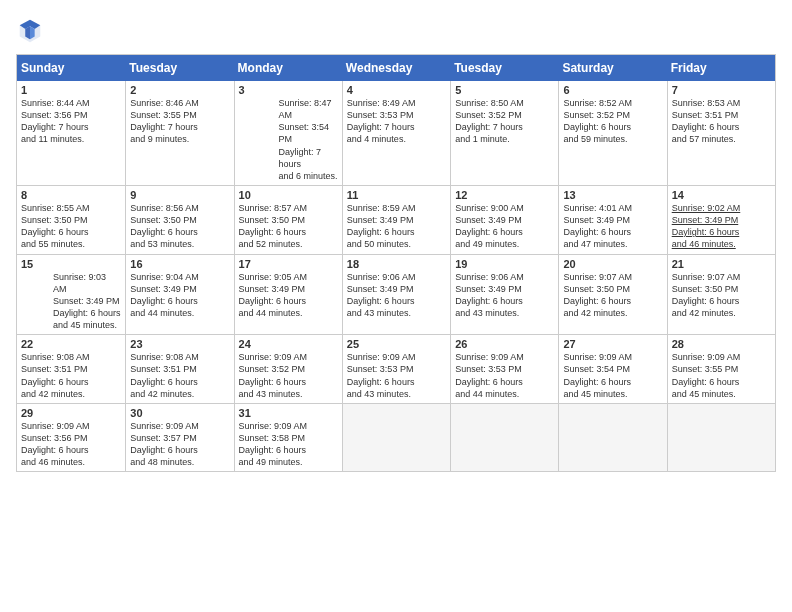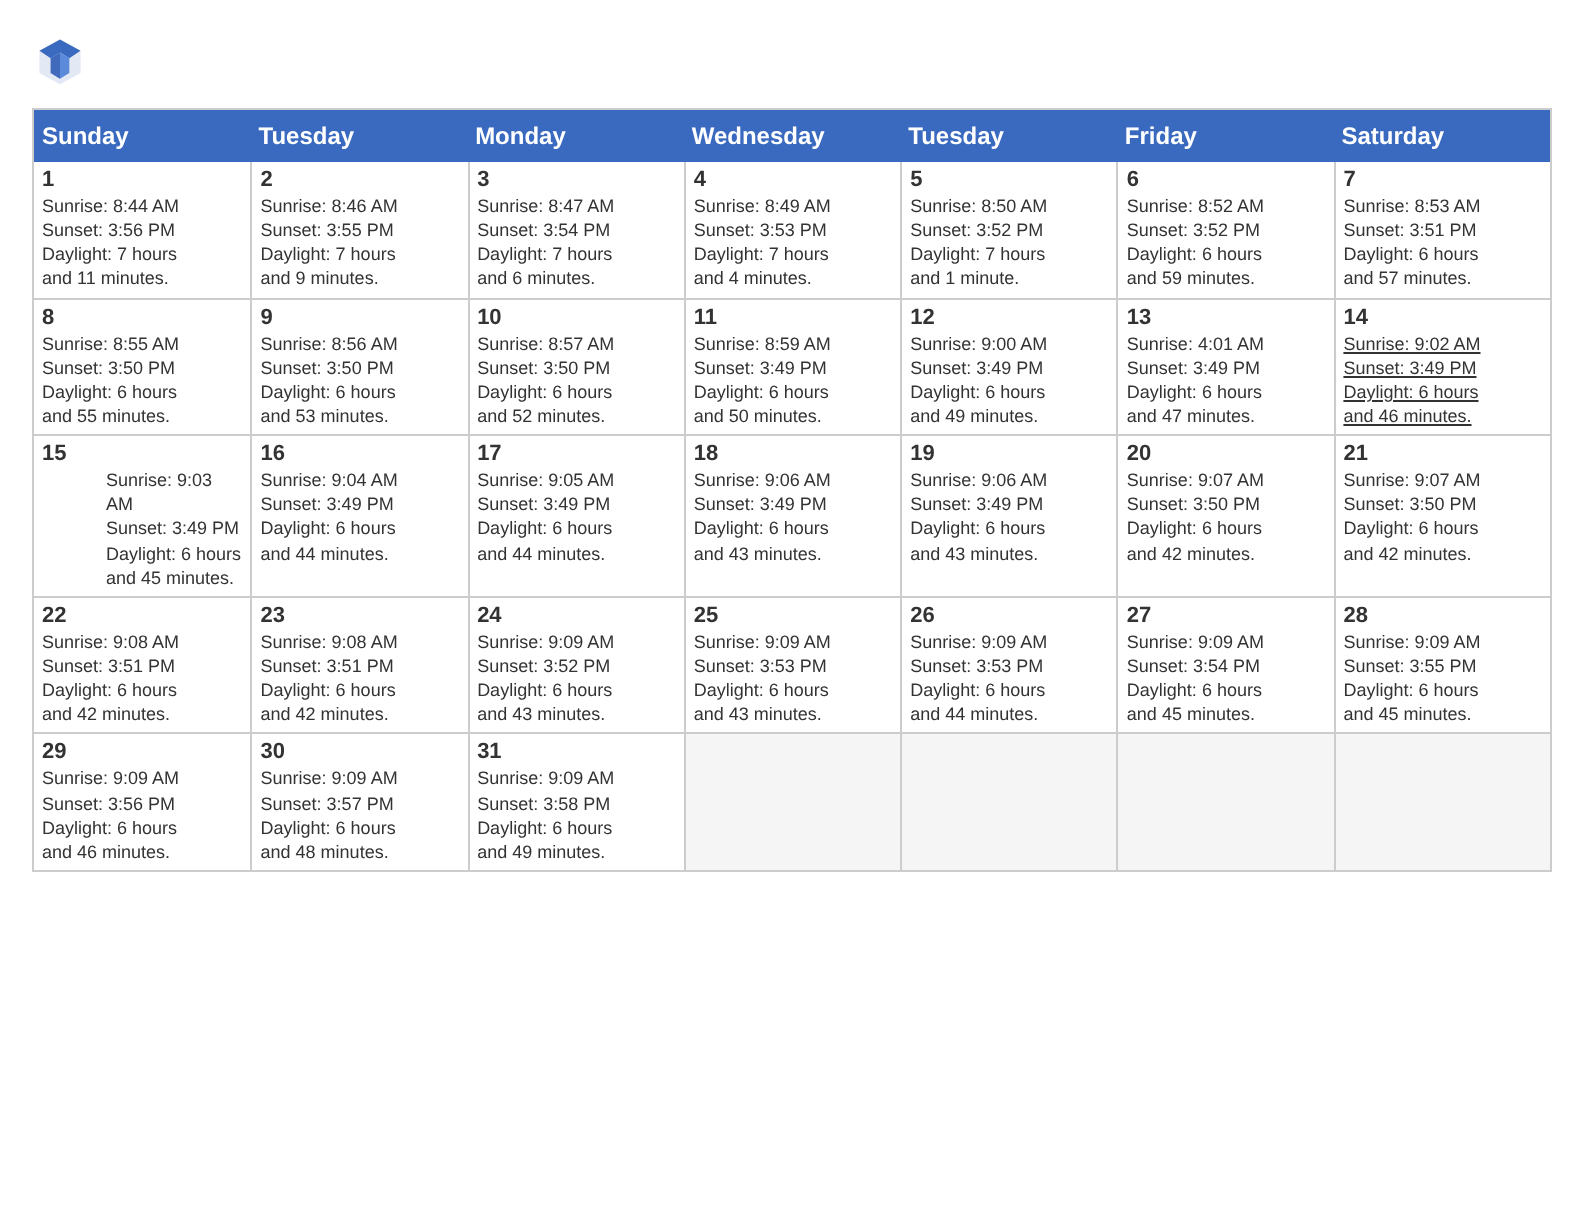--- a/index.html
+++ b/index.html
@@ -136,42 +136,42 @@
     </div>
   </div>
 
   <div class="calendar">
     <div class="cal-header">
     <div class="cal-header-cell">Sunday</div>
         <div class="cal-header-cell">Tuesday</div>
         <div class="cal-header-cell">Monday</div>
         <div class="cal-header-cell">Wednesday</div>
         <div class="cal-header-cell">Tuesday</div>
+        <div class="cal-header-cell">Saturday</div>
         <div class="cal-header-cell">Friday</div>
-        <div class="cal-header-cell">Saturday</div>
       </div>
     <div class="cal-body">
     <div class="cal-row">
           <div class="cal-cell">
             <span class="day-num">1</span>
             <div class="info" style="white-space: pre-line;">Sunrise: 8:44 AM
 Sunset: 3:56 PM
 Daylight: 7 hours
 and 11 minutes.</div>
           </div>
           <div class="cal-cell">
             <span class="day-num">2</span>
             <div class="info" style="white-space: pre-line;">Sunrise: 8:46 AM
 Sunset: 3:55 PM
 Daylight: 7 hours
 and 9 minutes.</div>
           </div>
           <div class="cal-cell">
             <span class="day-num">3</span>
-            <div class="info" style="white-space: pre-line;">Sunrise: 8:47 AM
+            <div class="info" style="white-space: pre-line; margin-left: 40px;">Sunrise: 8:47 AM
 Sunset: 3:54 PM
 Daylight: 7 hours
 and 6 minutes.</div>
           </div>
           <div class="cal-cell">
             <span class="day-num">4</span>
             <div class="info" style="white-space: pre-line;">Sunrise: 8:49 AM
 Sunset: 3:53 PM
 Daylight: 7 hours
 and 4 minutes.</div>

